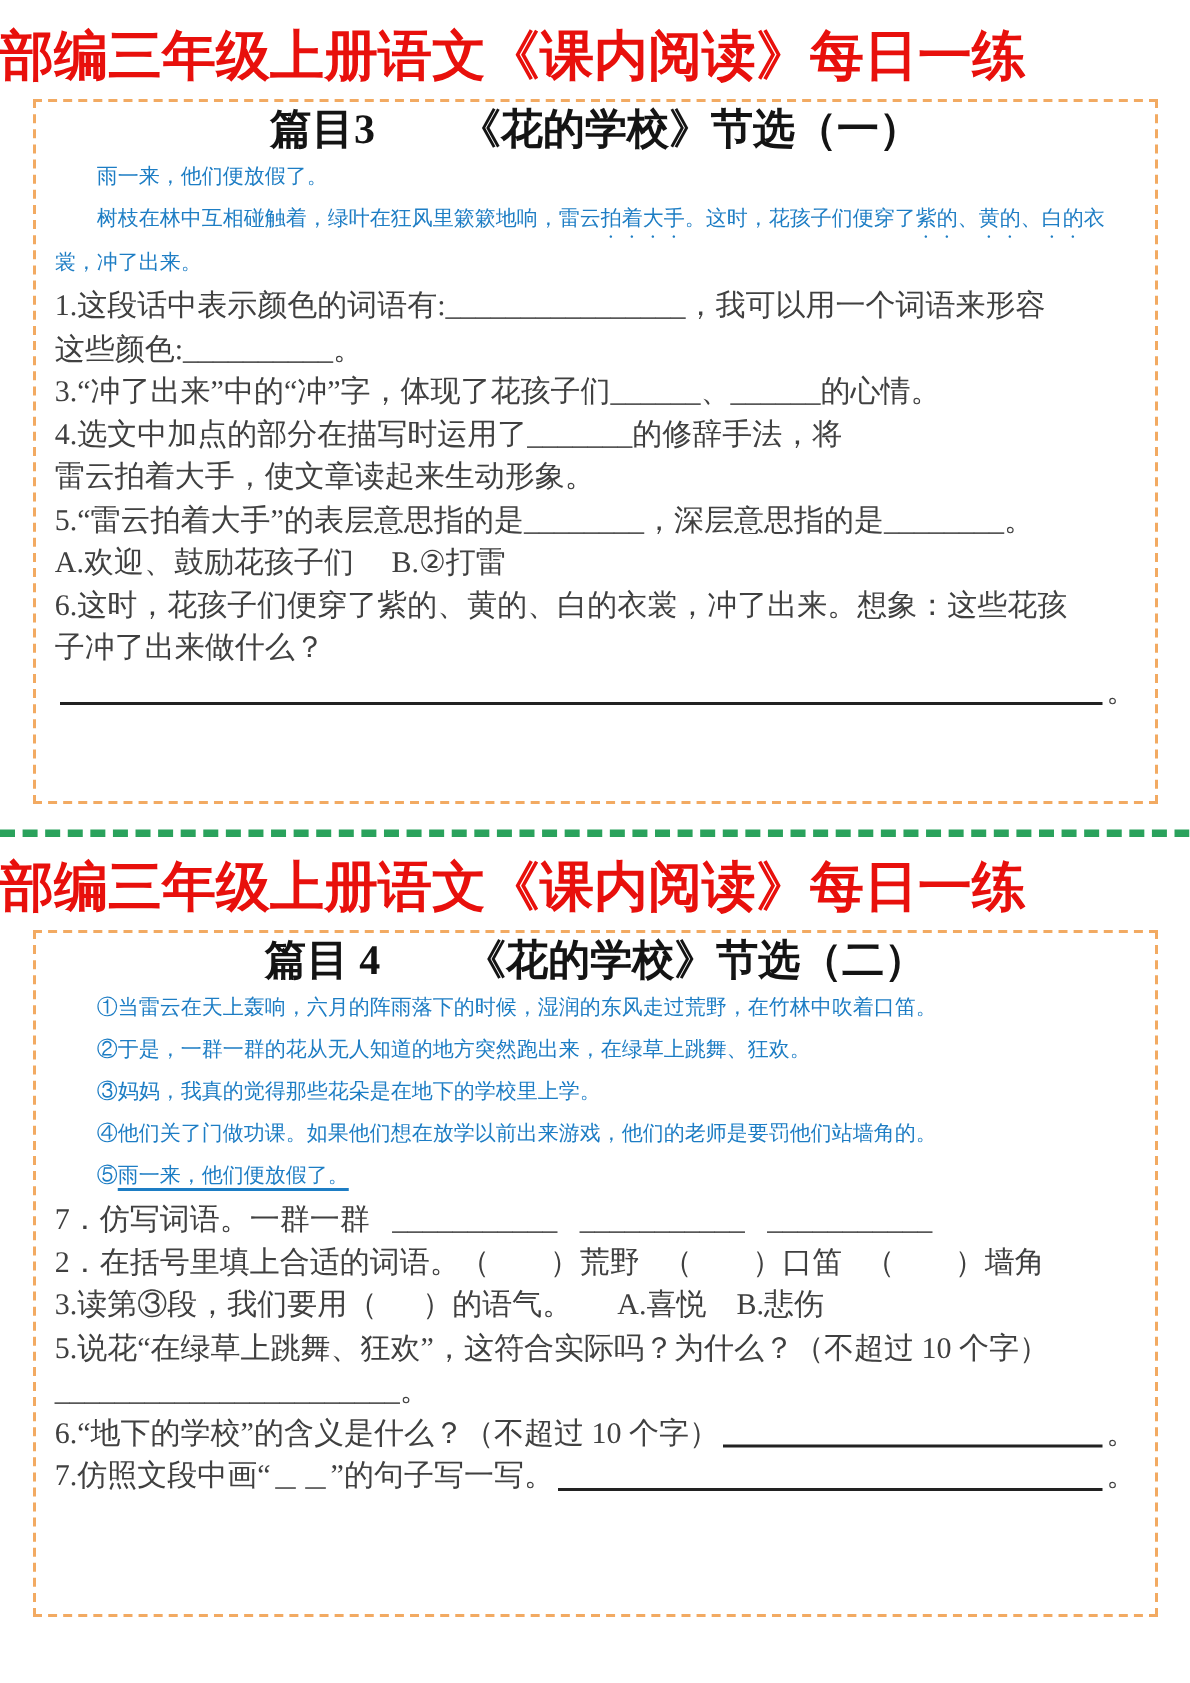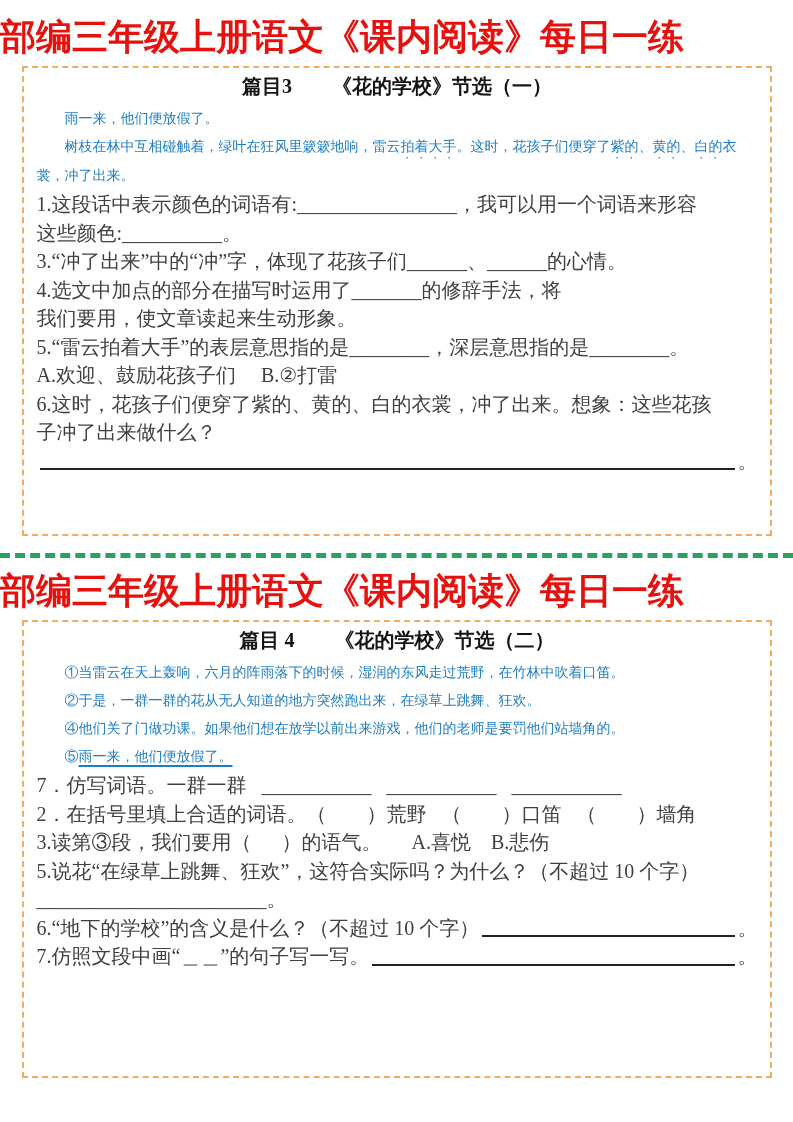--- a/index.html
+++ b/index.html
@@ -14,21 +14,21 @@
     letter-spacing:0px;white-space:nowrap;
   }
   .section-box{
     box-sizing:border-box;width:750px;margin:8px auto 0 auto;
     border:2px dashed #f2aa62;padding:3px 12px 0 13px;overflow:hidden;
   }
   .box-1{height:470px;}
   .box-2{height:458px;}
   .section-heading{
     margin:0 0 3px 0;text-align:center;font-weight:bold;
-    font-size:20px;line-height:31px;white-space:pre-wrap;
+    font-size:28px;line-height:31px;white-space:pre-wrap;
   }
   .passage p{
     margin:0;font-size:14px;line-height:28px;color:#1d7dc4;
     text-indent:2em;white-space:pre-wrap;
   }
   .dots{
     -webkit-text-emphasis:filled dot;
     -webkit-text-emphasis-position:under right;
     text-emphasis:filled dot;
     text-emphasis-position:under right;
@@ -65,21 +65,21 @@
   <div class="passage">
     <p>雨一来，他们便放假了。</p>
     <p><span>树枝在林中互相碰触着，绿叶在狂风里簌簌地响，雷云</span><span class="dots">拍着大手</span><span>。这时，花孩子们便穿了</span><span class="dots">紫的</span><span>、</span><span class="dots">黄的</span><span>、</span><span class="dots">白的</span><span>衣裳，冲了出来。</span></p>
   </div>
 
   <div class="questions">
     <div class="q-line">1.这段话中表示颜色的词语有:________________，我可以用一个词语来形容</div>
     <div class="q-line">这些颜色:__________。</div>
     <div class="q-line">3.“冲了出来”中的“冲”字，体现了花孩子们______、______的心情。</div>
     <div class="q-line">4.选文中加点的部分在描写时运用了_______的修辞手法，将</div>
-    <div class="q-line">我们要用，使文章读起来生动形象。</div>
+    <div class="q-line">雷云拍着大手，使文章读起来生动形象。</div>
     <div class="q-line">5.“雷云拍着大手”的表层意思指的是________，深层意思指的是________。</div>
     <div class="q-line">A.欢迎、鼓励花孩子们　 B.②打雷</div>
     <div class="q-line">6.这时，花孩子们便穿了紫的、黄的、白的衣裳，冲了出来。想象：这些花孩</div>
     <div class="q-line">子冲了出来做什么？</div>
     <div class="q-line fill-row">
       <span class="fill-line"></span>
       <span class="q-text">。</span>
     </div>
   </div>
 </div>
@@ -87,20 +87,21 @@
 <div class="section-divider"></div>
 
 <h1 class="main-title title-2">部编三年级上册语文《课内阅读》每日一练</h1>
 
 <div class="section-box box-2">
   <h2 class="section-heading">篇目 4　　《花的学校》节选（二）</h2>
 
   <div class="passage">
     <p>①当雷云在天上轰响，六月的阵雨落下的时候，湿润的东风走过荒野，在竹林中吹着口笛。</p>
     <p>②于是，一群一群的花从无人知道的地方突然跑出来，在绿草上跳舞、狂欢。</p>
+    <p>③妈妈，我真的觉得那些花朵是在地下的学校里上学。</p>
     <p>④他们关了门做功课。如果他们想在放学以前出来游戏，他们的老师是要罚他们站墙角的。</p>
     <p><span>⑤</span><span class="u-blue">雨一来，他们便放假了。</span></p>
   </div>
 
   <div class="questions">
     <div class="q-line">7．仿写词语。一群一群   ___________   ___________   ___________</div>
     <div class="q-line">2．在括号里填上合适的词语。（        ）荒野   （        ）口笛   （        ）墙角</div>
     <div class="q-line">3.读第③段，我们要用（      ）的语气。      A.喜悦    B.悲伤</div>
     <div class="q-line">5.说花“在绿草上跳舞、狂欢”，这符合实际吗？为什么？（不超过 10 个字）</div>
     <div class="q-line"><span>_______________________</span><span>。</span></div>

